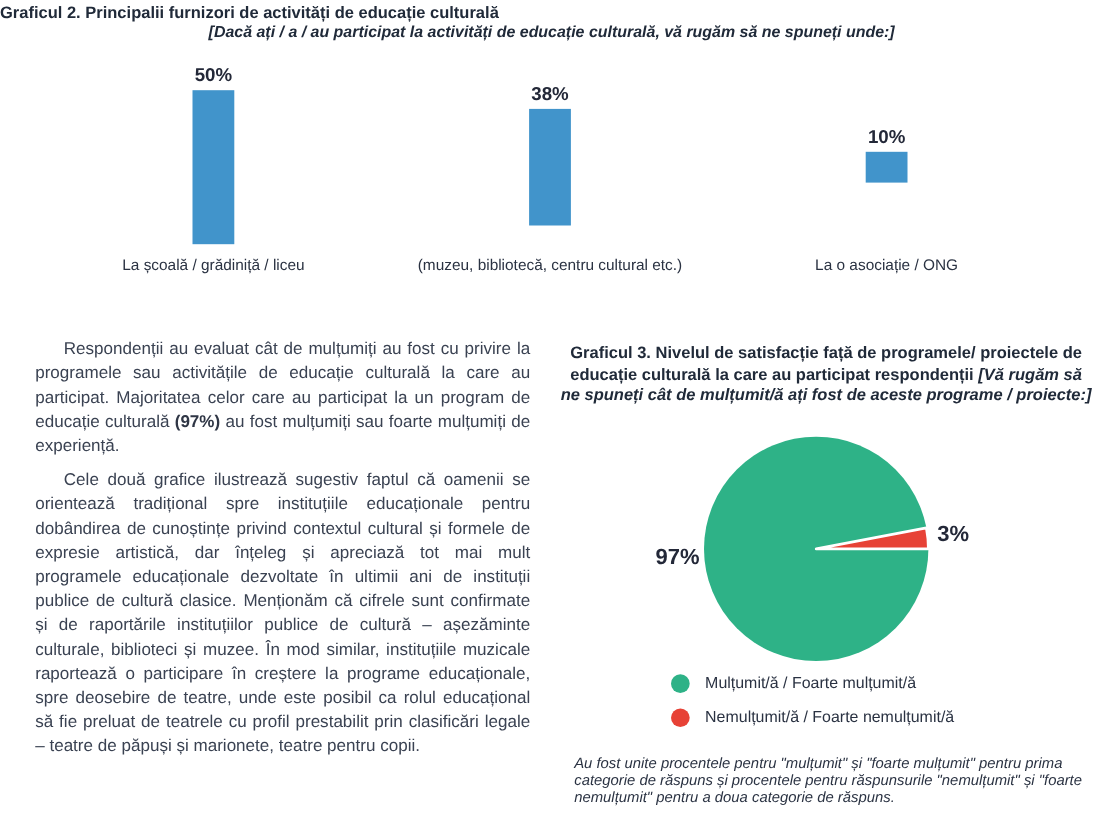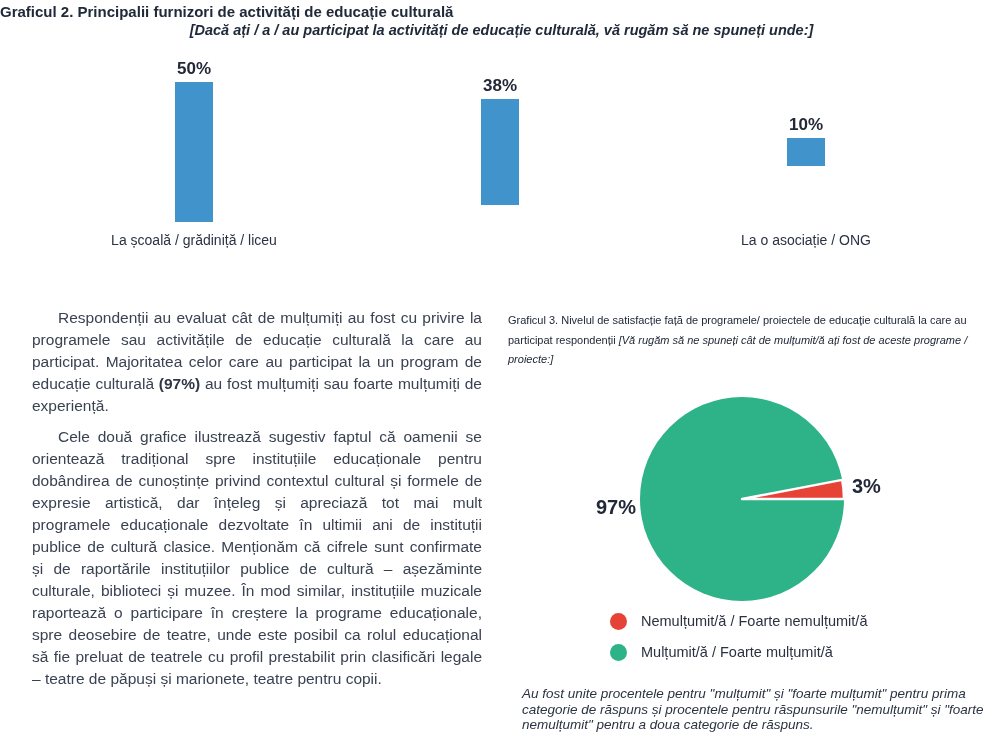--- a/index.html
+++ b/index.html
@@ -46,21 +46,21 @@
   .body-text {
     position: absolute; left: 32px; top: 307px; width: 450px;
     font-size: 15.5px; line-height: 22px; text-align: justify; color: #3a4252;
   }
   .body-text p { margin: 0 0 9px 0; text-indent: 26px; }
   .body-text strong { color: #2f3645; margin-top: 24px; }
 
   
   .g3-title {
     position: absolute; left: 508px; top: 311px; width: 486px;
-    font-weight: normal; font-size: 11px; line-height: 19.5px;
+    text-align: center; font-weight: bold; font-size: 15px; line-height: 19.5px;
     color: #202a39;
   }
   .g3-title .italic { font-style: italic; }
   .pie-svg { position: absolute; left: 637px; top: 394px; width: 210px; height: 210px; }
   .pie-label { position: absolute; font-weight: bold; font-size: 20px; color: #232838; }
   .pie-label-left  { left: 596px; top: 496px; }
   .pie-label-right { left: 852px; top: 475px; }
 
   .legend { position: absolute; left: 610px; top: 612px; }
   .legend-row { display: flex; align-items: center; height: 18px; margin-bottom: 13px; }
@@ -86,20 +86,21 @@
       <div class="bar" style="height: 140px; background: rgb(65, 148, 203);"></div>
       <div class="bar-cat">
         <div>La școală / grădiniță / liceu</div>
         <div></div>
       </div>
     </div>
     <div class="bar-col bar-col-2">
       <div class="bar-value">38%</div>
       <div class="bar" style="height: 106.4px; background: rgb(65, 148, 203);"></div>
       <div class="bar-cat">
+        <div>(muzeu, bibliotecă, centru cultural etc.)</div>
       </div>
     </div>
     <div class="bar-col bar-col-3">
       <div class="bar-value">10%</div>
       <div class="bar" style="height: 28px; background: rgb(65, 148, 203);"></div>
       <div class="bar-cat">
         <div>La o asociație / ONG</div>
         <div></div>
       </div>
     </div>
@@ -116,24 +117,24 @@
 
   <svg class="pie-svg" id="pie-svg" viewBox="0 0 210 210">
       <circle cx="105" cy="105" r="102" fill="#2eb287"></circle>
       <path d="M 105 105 L 205.19 85.89 A 102 102 0 0 1 207 105 Z" fill="#e74236" stroke="#ffffff" stroke-width="2.5" stroke-linejoin="round"></path>
     </svg>
   <div class="pie-label pie-label-left">97%</div>
   <div class="pie-label pie-label-right">3%</div>
 
   <div class="legend">
     <div class="legend-row">
+      <span class="legend-dot" style="background: rgb(46, 178, 135);"></span>
+      <span class="legend-label">Mulțumit/ă / Foarte mulțumit/ă</span>
+    </div>
+    <div class="legend-row">
       <span class="legend-dot" style="background: rgb(231, 66, 54);"></span>
       <span class="legend-label">Nemulțumit/ă / Foarte nemulțumit/ă</span>
-    </div>
-    <div class="legend-row">
-      <span class="legend-dot" style="background: rgb(46, 178, 135);"></span>
-      <span class="legend-label">Mulțumit/ă / Foarte mulțumit/ă</span>
     </div>
   </div>
 
   <div class="footnote">Au fost unite procentele pentru "mulțumit" și "foarte mulțumit" pentru prima categorie de răspuns și procentele pentru răspunsurile "nemulțumit" și "foarte nemulțumit" pentru a doua categorie de răspuns.</div>
 
 </div>
 
 </body></html>

